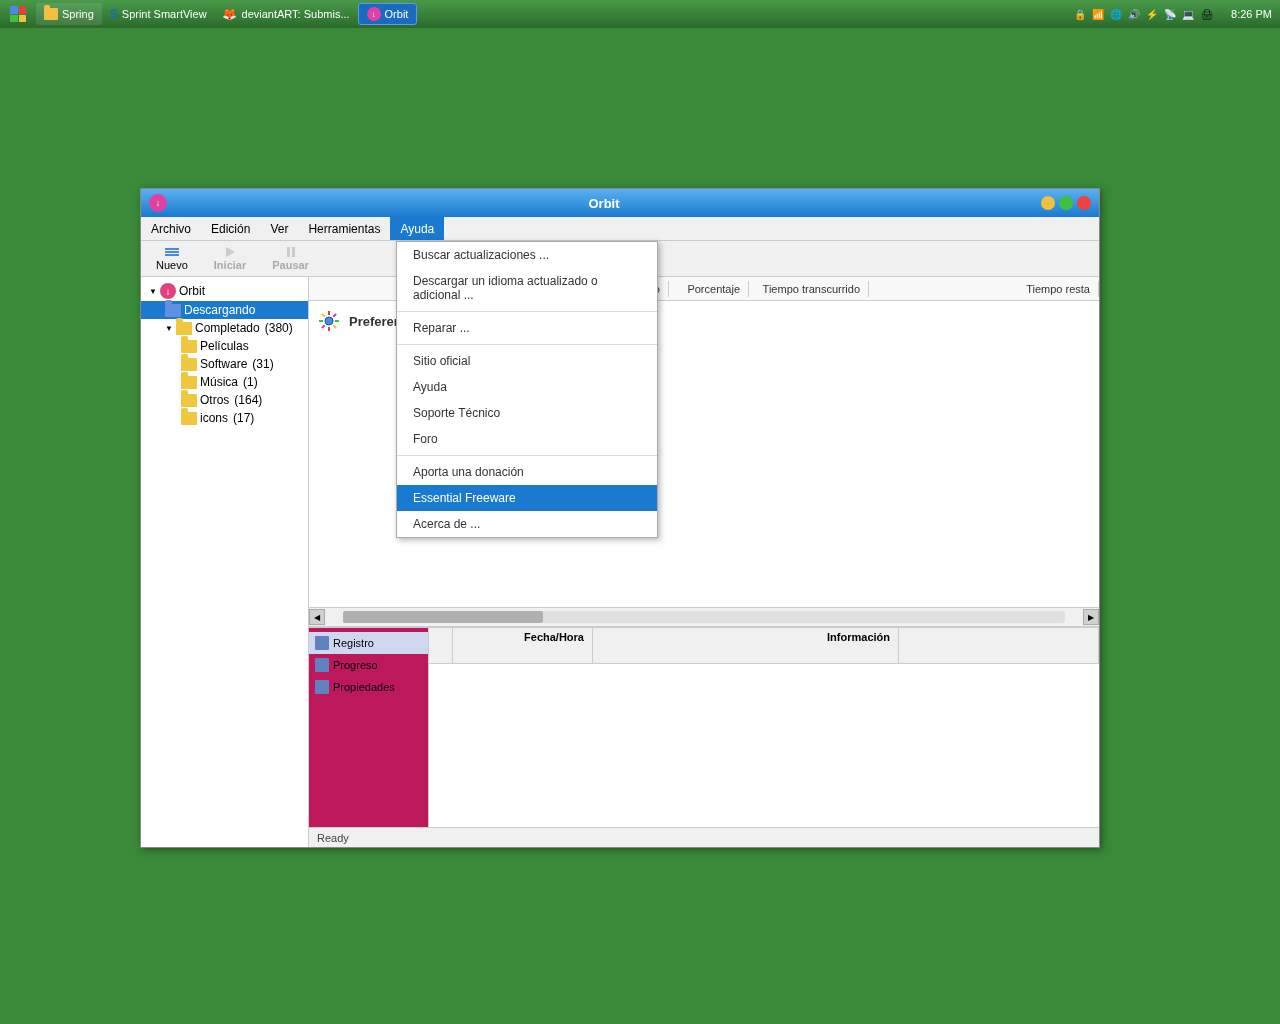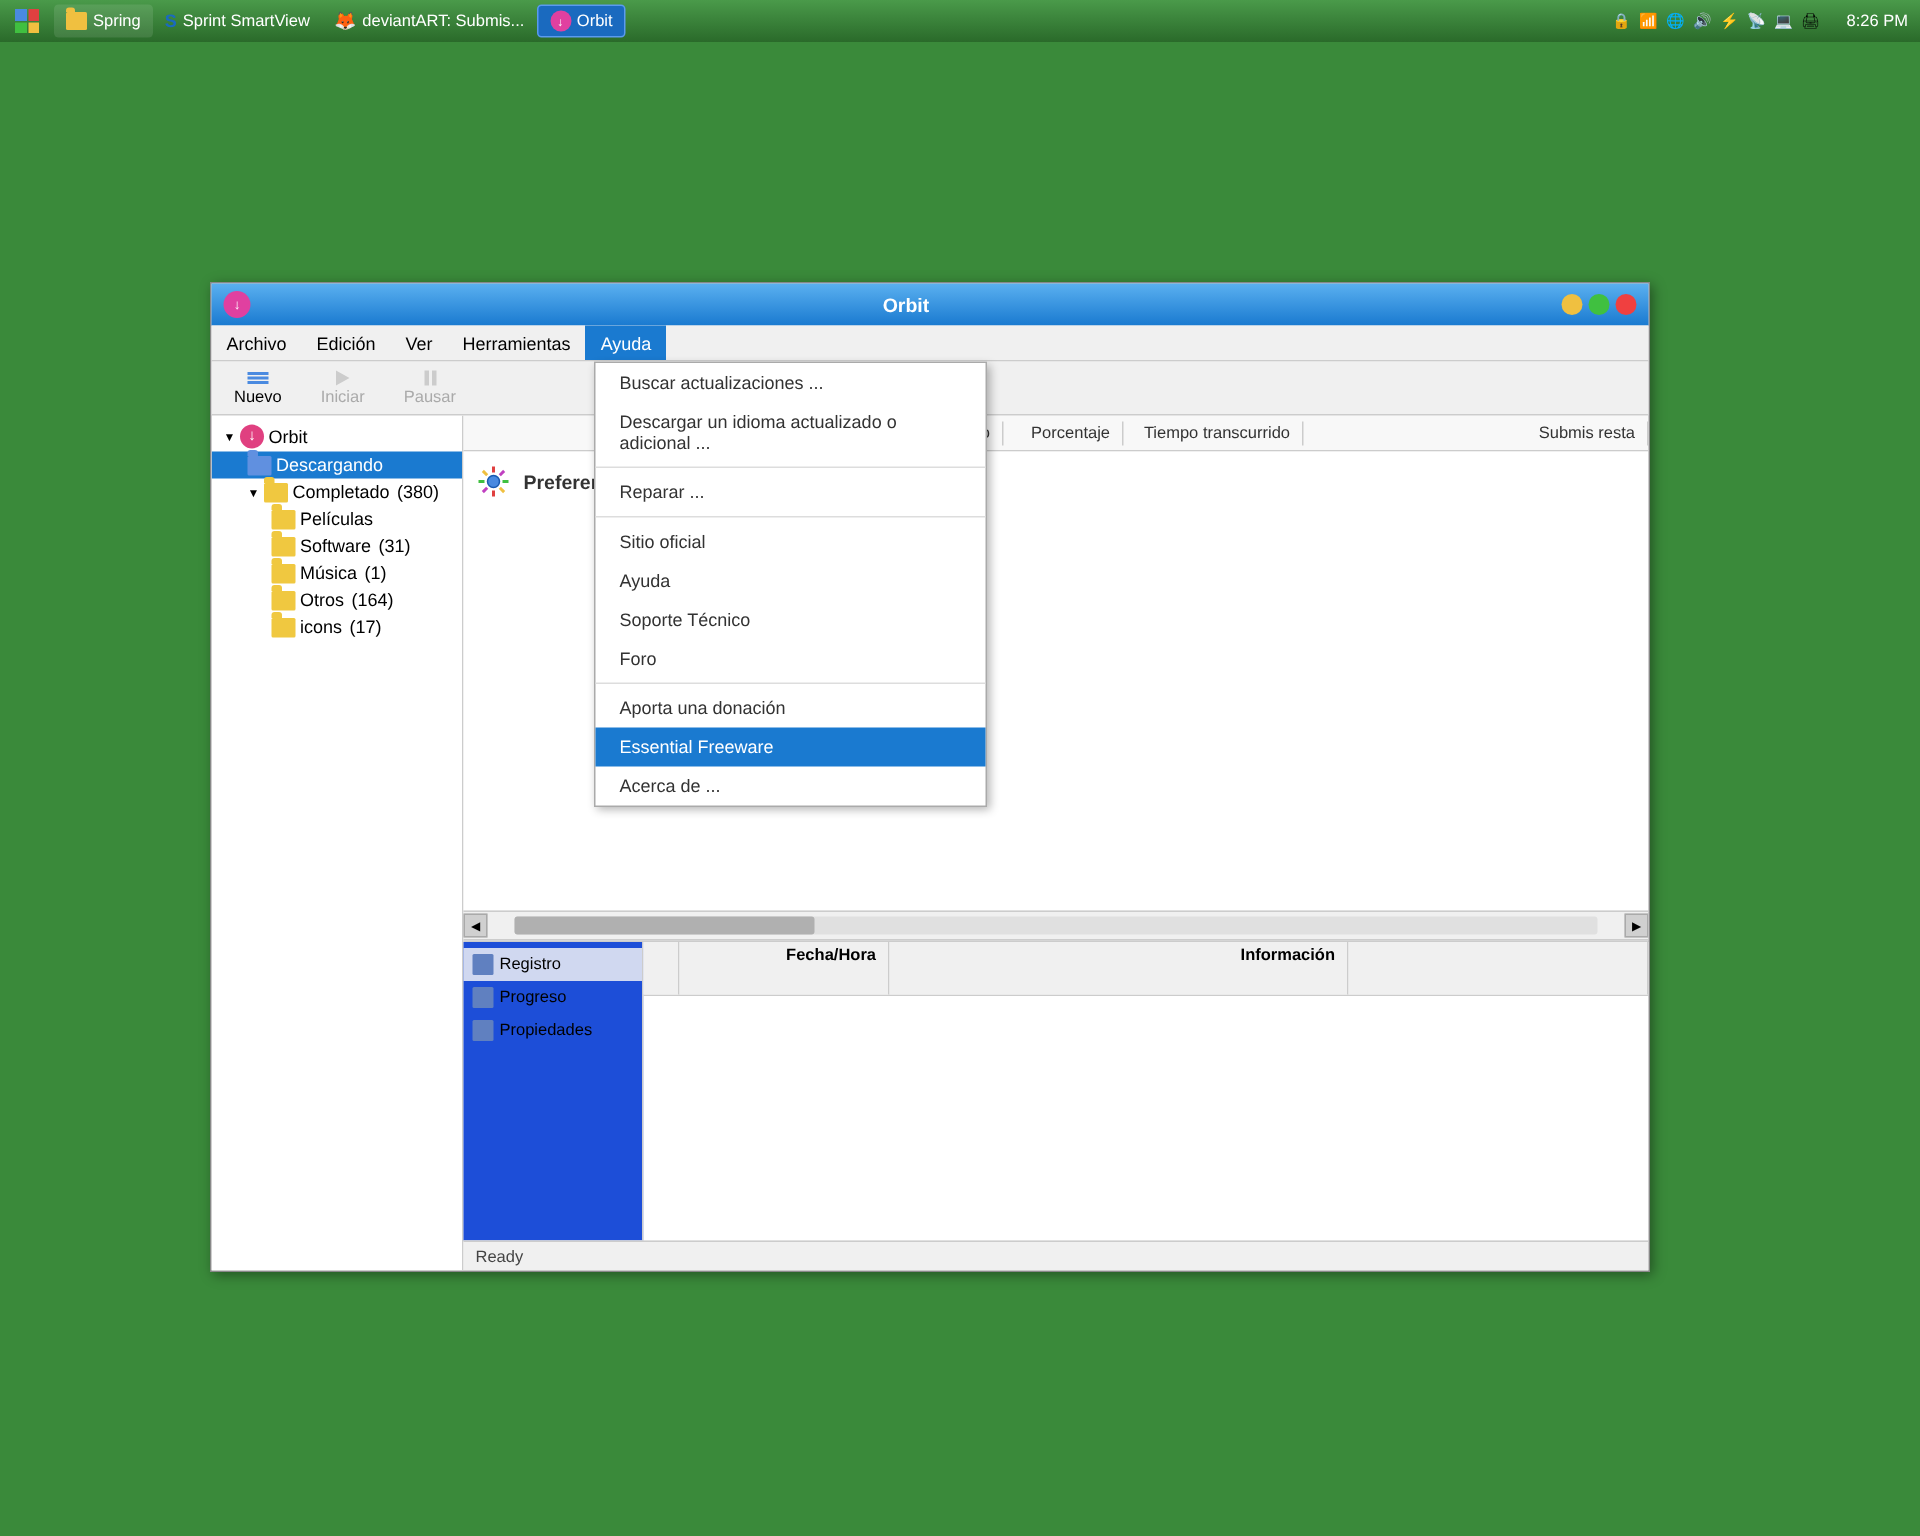--- a/index.html
+++ b/index.html
@@ -174,21 +174,21 @@
       align-items: center;
       justify-content: center;
       padding: 2px 10px;
       gap: 2px;
       cursor: pointer;
       border: 1px solid transparent;
       border-radius: 3px;
       font-size: 11px;
       height: 30px;
     }
-    .toolbar-btn.disabled { color: #aaa; cursor: default; }
+    .toolbar-btn.disabled { color: #aaa; cursor: default; font-weight: bold; }
 
     
     .content-area {
       flex: 1;
       display: flex;
       overflow: hidden;
     }
 
     
     .sidebar {
@@ -326,21 +326,21 @@
     }
 
     
     .bottom-area {
       height: 200px;
       display: flex;
       border-top: 1px solid #ccc;
     }
     .bottom-tabs {
       width: 120px;
-      background: #1d4ed8;
+      background: #be185d;
       border-right: 1px solid #ccc;
       padding: 4px 0;
     }
     .bottom-tab {
       display: flex;
       align-items: center;
       gap: 4px;
       padding: 4px 6px;
       cursor: pointer;
       font-size: 11px;
@@ -574,21 +574,21 @@
       </div>
 
       <div class="main-panel">
 
         <div class="table-header-row">
           <div class="col-header col-nom">Nom</div>
           <div class="col-header col-tam">Tamaño</div>
           <div class="col-header col-comp">Completado</div>
           <div class="col-header col-porc">Porcentaje</div>
           <div class="col-header col-tiempo">Tiempo transcurrido</div>
-          <div class="col-header col-resta">Submis resta</div>
+          <div class="col-header col-resta">Tiempo resta</div>
         </div>
 
         <div class="preferences-area">
           <div class="preferences-title">
             <svg width="24" height="24" viewBox="0 0 24 24">
               <circle cx="12" cy="12" r="4" fill="#4a8ae0" stroke="#1a5ab0" stroke-width="1"></circle>
               <line x1="12" y1="2" x2="12" y2="6" stroke="#e04040" stroke-width="2"></line>
               <line x1="12" y1="18" x2="12" y2="22" stroke="#e04040" stroke-width="2"></line>
               <line x1="2" y1="12" x2="6" y2="12" stroke="#40c040" stroke-width="2"></line>
               <line x1="18" y1="12" x2="22" y2="12" stroke="#40c040" stroke-width="2"></line>

